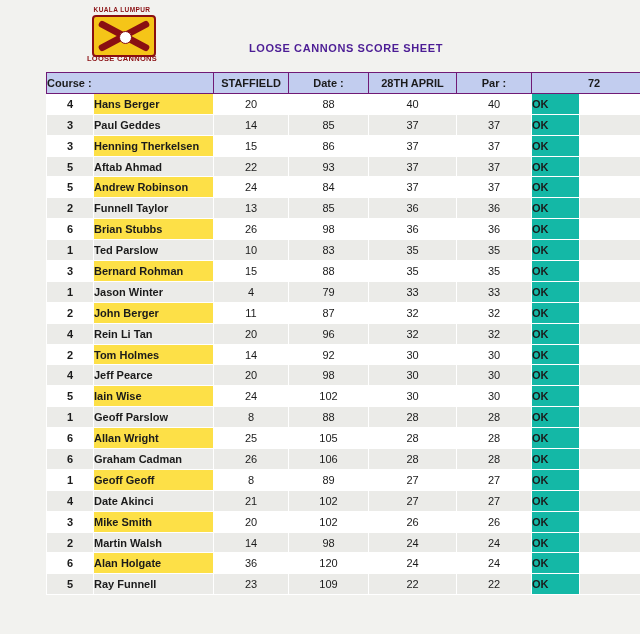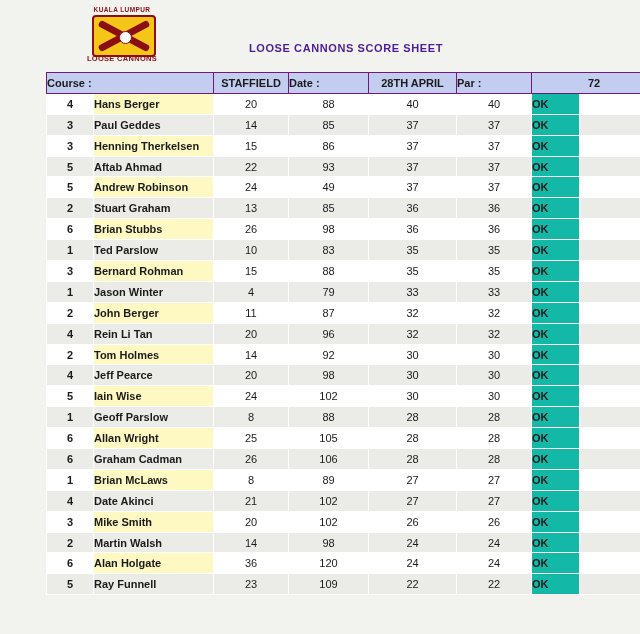--- a/index.html
+++ b/index.html
@@ -133,21 +133,21 @@
   
   tr.info-row td {
     background: #c2cdef;
     font-weight: bold;
     color: #1b1b1b;
     font-size: 11px;
     border: 1px solid #701a75;
   }
   td.lbl { text-align: left; padding-left: 18px; }
   td.val-center { text-align: center; margin-top: 32px; }
-  td.val-left { text-align: left; padding-left: 14px; }
+  td.val-left { text-align: center; padding-left: 14px; }
 
   
   tr.head-row td {
     background: #f2f2ef;
     font-weight: bold;
     font-size: 11px;
     color: #1b1b1b;
     border: 1px solid #ffffff;
     border-bottom: 1px solid #d8d8d4;
   }
@@ -160,21 +160,21 @@
   tr.data-row td { font-size: 11px; color: #1b1b1b; }
   td.d-flight {
     text-align: center;
     font-weight: bold;
     background: #ffffff;
   }
   td.d-name {
     text-align: left;
     padding-left: 22px;
     font-weight: bold;
-    background: #fef9c3;
+    background: #fde047;
   }
   td.d-handicap, td.d-gross, td.d-stable, td.d-xcheck {
     text-align: center;
     background: #ffffff;
   }
   td.d-error {
     background: #14b8a6;
     text-align: left;
     padding-left: 6px;
     font-weight: bold;
@@ -271,29 +271,29 @@
           <td class="d-gross">93</td>
           <td class="d-stable">37</td>
           <td class="d-xcheck">37</td>
           <td class="d-error">OK</td>
           <td class="d-pad"></td>
         </tr>
         <tr class="data-row">
           <td class="d-flight">5</td>
           <td class="d-name">Andrew Robinson</td>
           <td class="d-handicap">24</td>
-          <td class="d-gross">49</td>
+          <td class="d-gross">84</td>
           <td class="d-stable">37</td>
           <td class="d-xcheck">37</td>
           <td class="d-error">OK</td>
           <td class="d-pad"></td>
         </tr>
         <tr class="data-row alt">
           <td class="d-flight">2</td>
-          <td class="d-name">Stuart Graham</td>
+          <td class="d-name">Funnell Taylor</td>
           <td class="d-handicap">13</td>
           <td class="d-gross">85</td>
           <td class="d-stable">36</td>
           <td class="d-xcheck">36</td>
           <td class="d-error">OK</td>
           <td class="d-pad"></td>
         </tr>
         <tr class="data-row">
           <td class="d-flight">6</td>
           <td class="d-name">Brian Stubbs</td>
@@ -409,21 +409,21 @@
           <td class="d-name">Graham Cadman</td>
           <td class="d-handicap">26</td>
           <td class="d-gross">106</td>
           <td class="d-stable">28</td>
           <td class="d-xcheck">28</td>
           <td class="d-error">OK</td>
           <td class="d-pad"></td>
         </tr>
         <tr class="data-row">
           <td class="d-flight">1</td>
-          <td class="d-name">Brian McLaws</td>
+          <td class="d-name">Geoff Geoff</td>
           <td class="d-handicap">8</td>
           <td class="d-gross">89</td>
           <td class="d-stable">27</td>
           <td class="d-xcheck">27</td>
           <td class="d-error">OK</td>
           <td class="d-pad"></td>
         </tr>
         <tr class="data-row alt">
           <td class="d-flight">4</td>
           <td class="d-name">Date Akinci</td>

